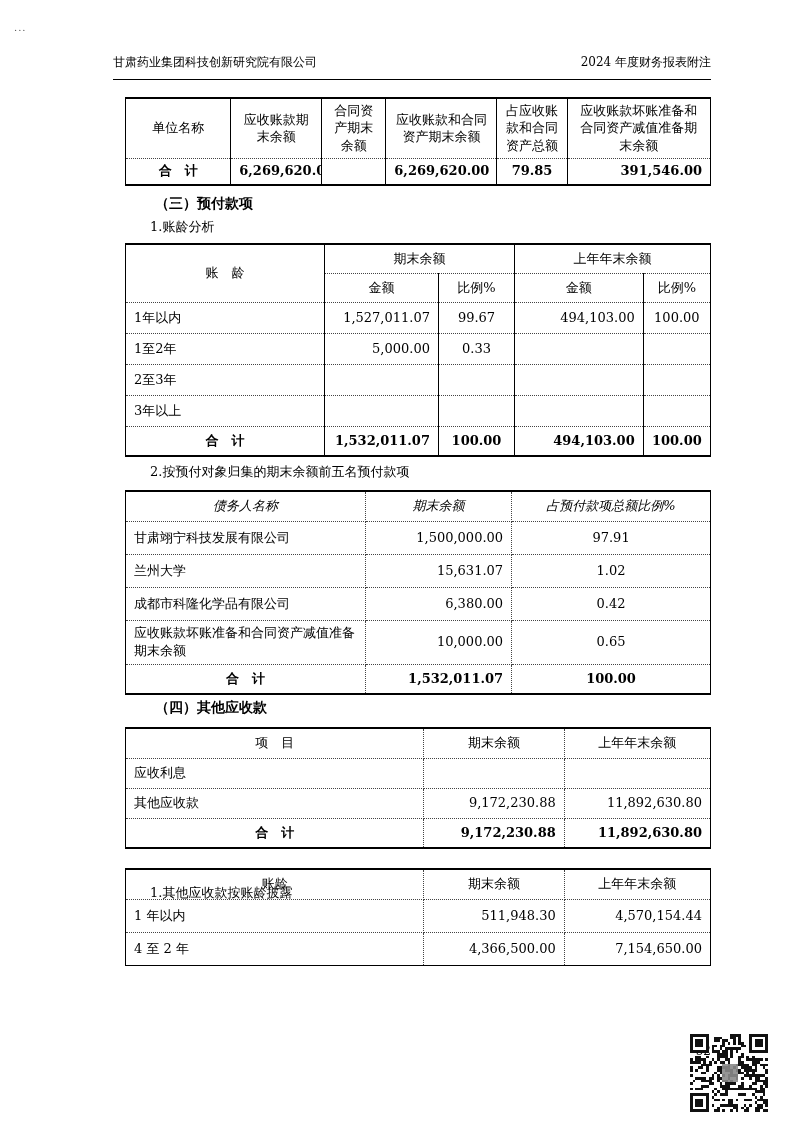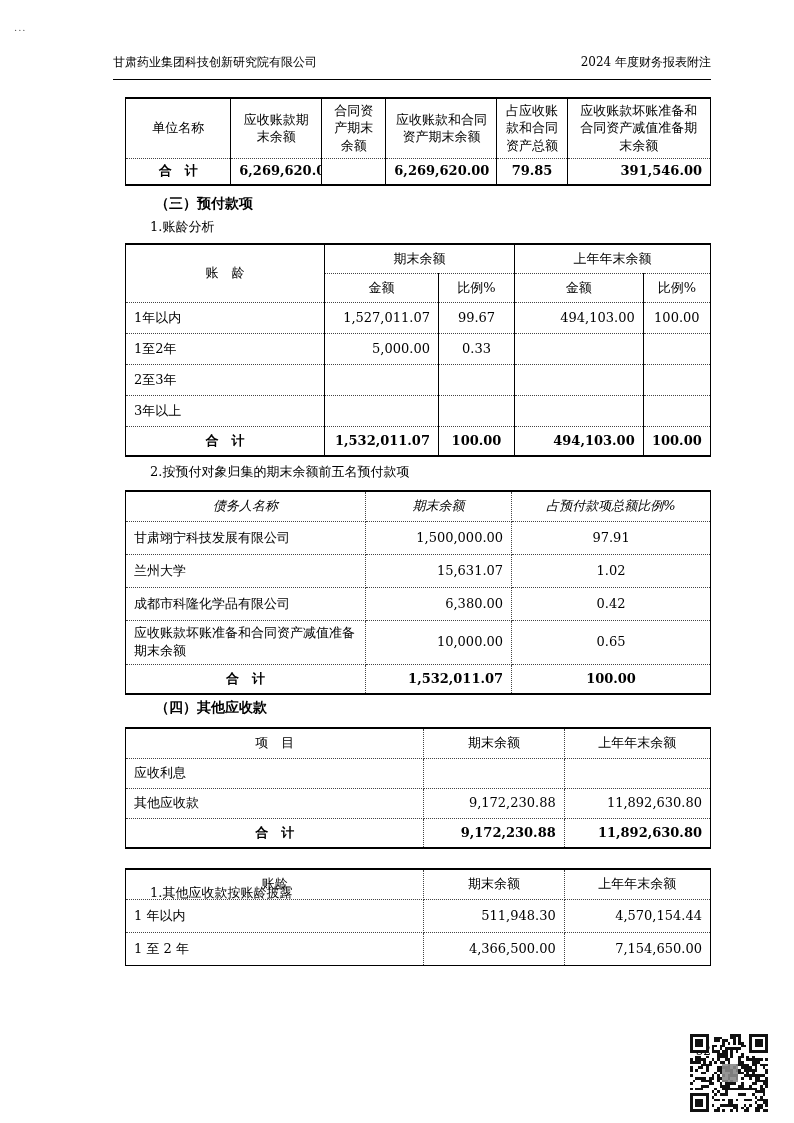--- a/index.html
+++ b/index.html
@@ -249,21 +249,21 @@
       <th>上年年末余额</th>
     </tr>
   </thead>
   <tbody>
     <tr>
       <td class="l">1 年以内</td>
       <td class="r">511,948.30</td>
       <td class="r">4,570,154.44</td>
     </tr>
     <tr>
-      <td class="l">1 至 2 年</td>
+      <td class="l">4 至 2 年</td>
       <td class="r">4,366,500.00</td>
       <td class="r">7,154,650.00</td>
     </tr>
   </tbody>
 </table>
 
 <div class="abs footer-pagenum">52</div>
 
 <div class="abs qr" aria-hidden="true"><svg viewBox="0 0 29 29" width="78" height="78" shape-rendering="crispEdges" fill="#111">
       <rect x="15" y="0" width="1" height="1"></rect>

